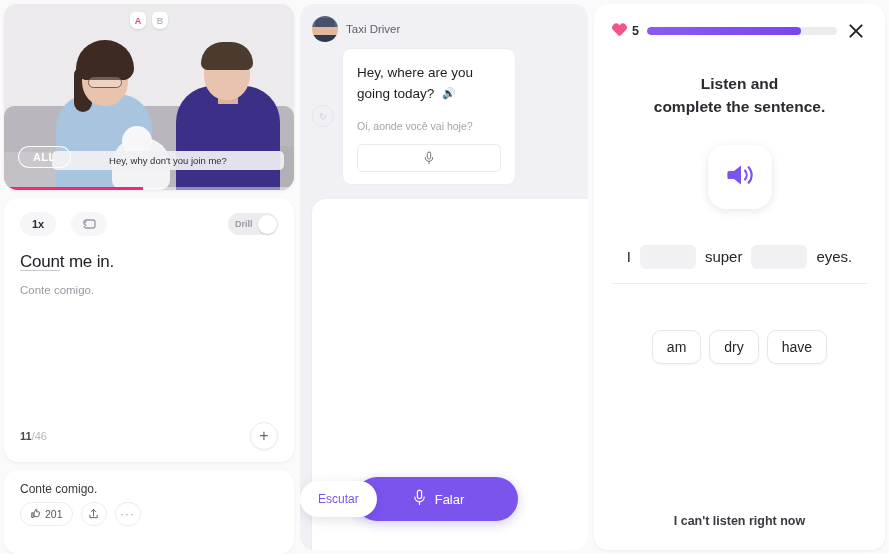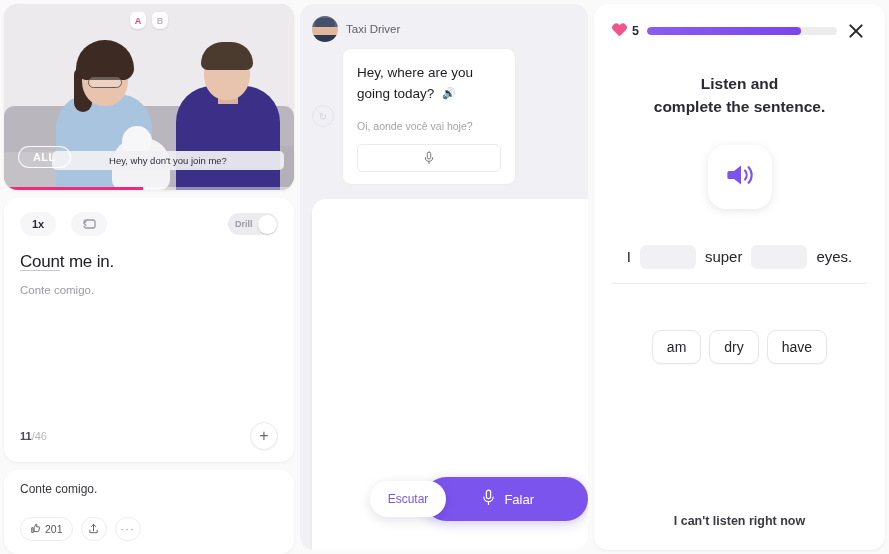--- a/index.html
+++ b/index.html
@@ -91,21 +91,21 @@
     margin-left:auto; width:28px; height:28px; border-radius:50%; background:#fff;
     border:1px solid #eaeaee; display:flex; align-items:center; justify-content:center;
     color:#6a6a72; font-size:16px; line-height:1; box-shadow:0 1px 2px rgba(0,0,0,.05);
   }
 
   .social-card {
     height:84px; background:#fff; border-radius:14px; box-shadow:0 1px 3px rgba(0,0,0,.06);
     padding:12px 16px;
   }
   .social-text { font-size:12px; color:#37373d; }
-  .social-row { margin-top:21px; display:flex; gap:8px; }
+  .social-row { margin-top:6px; display:flex; gap:8px; }
   .soc-btn {
     height:24px; border-radius:12px; border:1px solid #ececef; background:#fff;
     display:flex; align-items:center; justify-content:center; gap:4px;
     padding:0 9px; font-size:10.5px; color:#55555d;
   }
   .soc-btn.circle { width:26px; padding:0; }
 
   
   .middle { width:288px; background:#f1f1f5; border-radius:14px; margin-top:4px;
             height:546px; padding:12px 12px 0; position:relative; overflow:hidden; }
@@ -125,21 +125,21 @@
     background:#fff; border:1px solid #ebebf0; border-radius:9px;
     padding:14px 14px 12px; width:174px;
   }
   .bub-en { font-size:13.5px; color:#1d1d22; line-height:1.55; }
   .spk { display:inline-block; color:#9a9aa4; font-size:11px; margin-left:4px; vertical-align:1px; }
   .bub-pt { margin-top:14px; font-size:10.5px; color:#a3a3ac; line-height:1.4; }
   .mic-box {
     margin-top:10px; height:28px; border:1px solid #eaeaef; border-radius:5px;
     display:flex; align-items:center; justify-content:center; color:#77777f; font-size:12px;
   }
-  .action-bar { position:absolute; left:0; right:0; bottom:29px; display:flex; align-items:center; justify-content:flex-end; }
+  .action-bar { position:absolute; left:0; right:0; bottom:29px; display:flex; align-items:center; justify-content:flex-start; }
   .btn-listen {
     position:relative; z-index:2; background:#fff; color:#7b54ee; font-size:12px;
     padding:11px 18px; border-radius:22px; box-shadow:0 3px 12px rgba(30,20,70,.13);
     margin-right:-22px;
   }
   .btn-speak {
     position:relative; z-index:1; background:#7b54ee; color:#fff; font-size:13px;
     padding:12px 54px 12px 58px; border-radius:24px; display:flex; align-items:center; gap:9px;
     box-shadow:0 3px 12px rgba(70,40,180,.24);
   }

